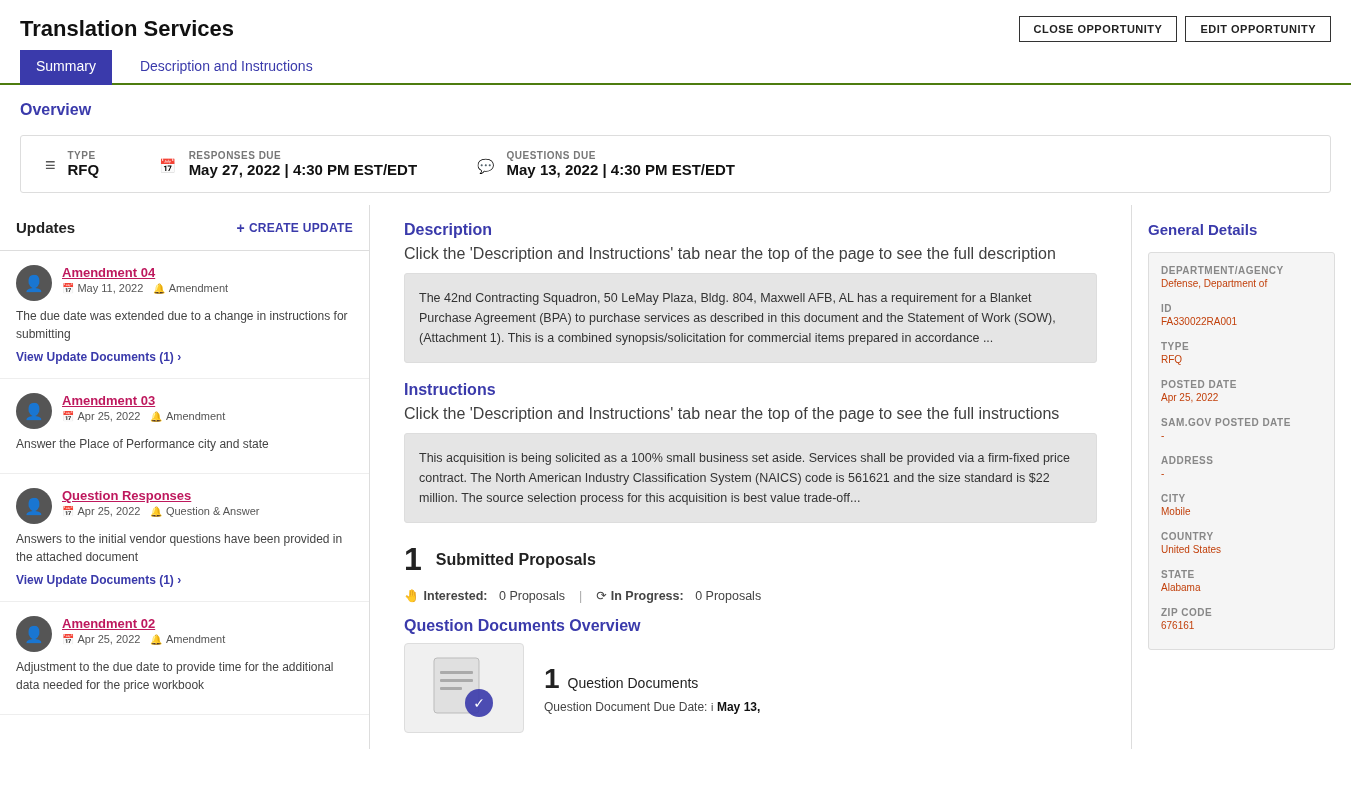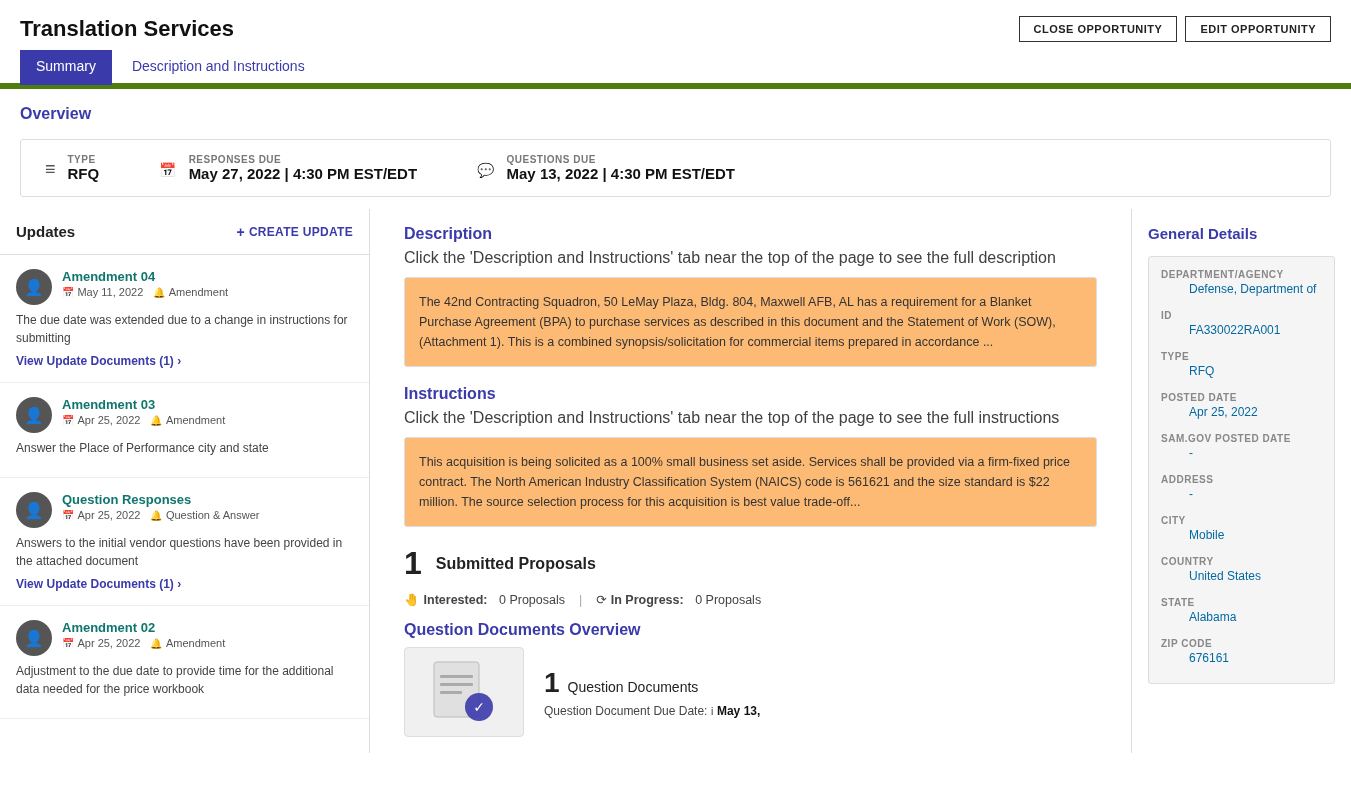--- a/index.html
+++ b/index.html
@@ -27,23 +27,23 @@
       padding: 6px 14px;
       font-size: 11px;
       font-weight: bold;
       letter-spacing: 0.5px;
       cursor: pointer;
       color: #222;
     }
 
     .tabs {
       display: flex;
-      border-bottom: 6px solid #4d7c0f;
+      border-bottom: 2px solid #4d7c0f;
       padding: 0 20px;
-      gap: 4px;
+      gap: 12px;
     }
     .tab {
       padding: 8px 16px;
       cursor: pointer;
       font-size: 14px;
       color: #3a3aab;
       border-bottom: 3px solid transparent;
       margin-bottom: -2px;
     }
     .tab.active {
@@ -154,21 +154,22 @@
     .update-avatar-icon {
       color: #fff;
       font-size: 16px;
     }
     .update-meta {
       flex: 1;
     }
     .update-name {
       font-weight: bold;
       font-size: 13px;
-      color: #0f766e;
+      color: #be185d;
+      text-decoration: underline;
     }
     .update-date-type {
       display: flex;
       align-items: center;
       gap: 10px;
       font-size: 11px;
       color: #555;
       margin-top: 2px;
     }
     .update-date-type span {
@@ -201,21 +202,21 @@
       font-weight: bold;
       color: #3a3aab;
       margin-bottom: 6px;
     }
     .section-subtext {
       font-size: 16px;
       color: #404040;
       margin-bottom: 10px;
     }
     .description-box {
-      background: #fdba74;
+      background: #e5e5e5;
       border: 1px solid #ddd;
       border-radius: 3px;
       padding: 14px;
       font-size: 12.5px;
       color: #333;
       line-height: 1.6;
       margin-bottom: 18px;
     }
     .instructions-heading {
       font-size: 16px;
@@ -325,23 +326,22 @@
     }
     .detail-label {
       font-size: 10px;
       color: #888;
       letter-spacing: 0.5px;
       text-transform: uppercase;
       font-weight: bold;
       margin-bottom: 2px;
     }
     .detail-value {
-      font-size: 12px;
-      color: #0369a1;
-      margin-left: 28px;
+      font-size: 10px;
+      color: #c2410c;
     }
 
     
     .icon-list::before { content: "≡"; font-size: 18px; }
     .icon-calendar::before { content: "📅"; font-size: 14px; }
     .icon-chat::before { content: "💬"; font-size: 14px; }
   </style>
 </head>
 <body>
 

